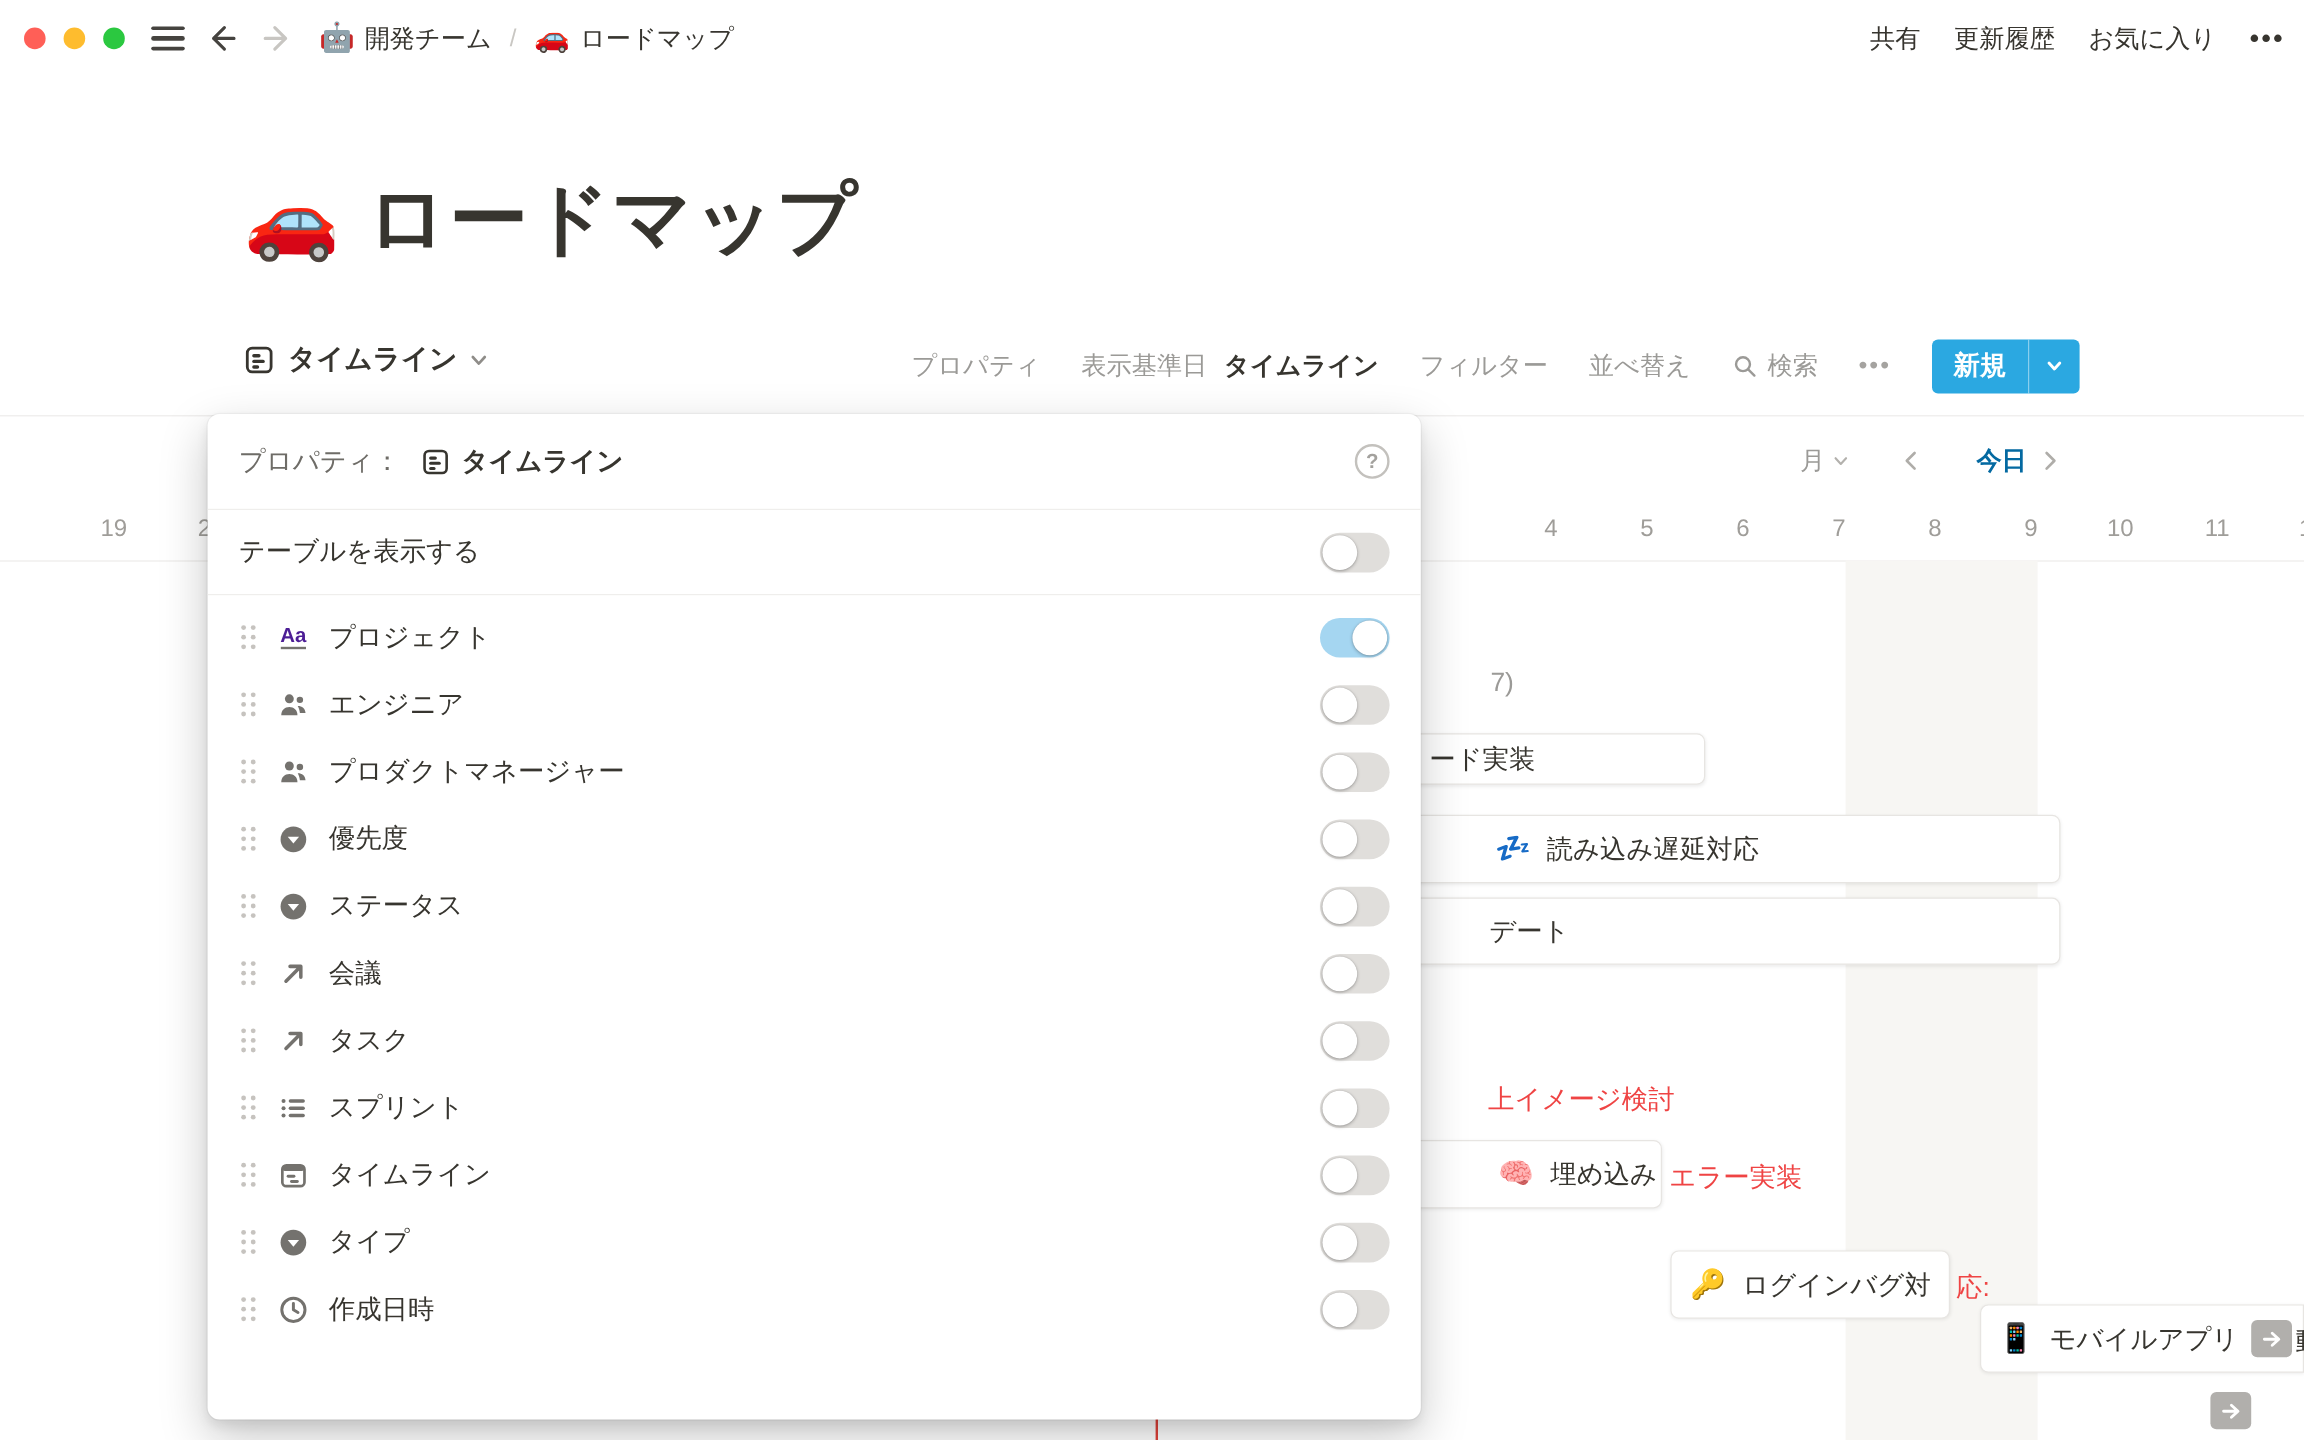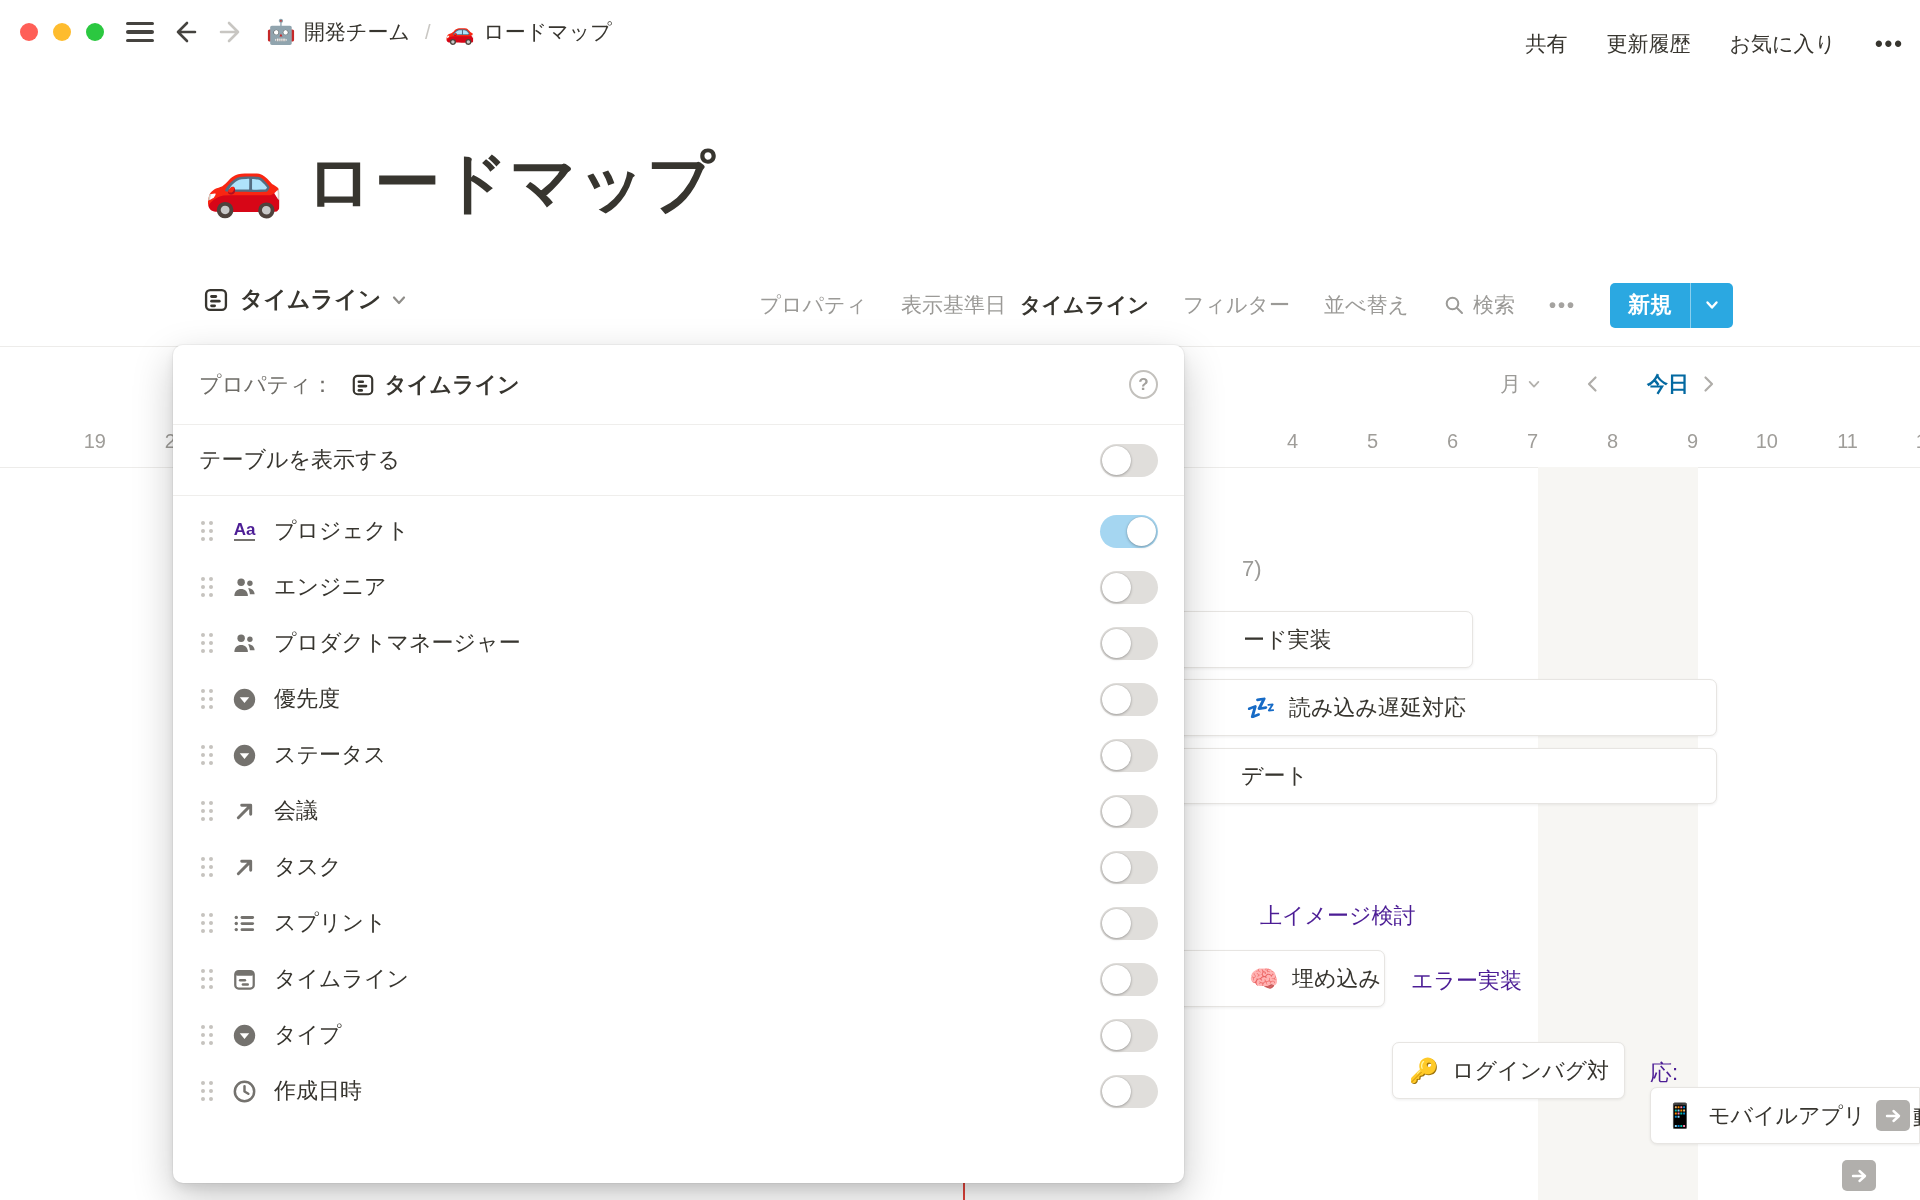--- a/index.html
+++ b/index.html
@@ -16,21 +16,21 @@
   .traffic { display:flex; gap:15px; margin-left:20px; }
   .light { width:18px; height:18px; border-radius:50%; }
   .l-red{background:#FF5F57;} .l-yellow{background:#FEBC2E;} .l-green{background:#2BC840;}
   .hamburger { margin-left:22px; width:28px; display:flex; flex-direction:column; gap:5px; cursor:pointer; }
   .hamburger span { display:block; height:3.2px; background:#45433F; border-radius:2px; }
   .navarrows { display:flex; gap:20px; margin-left:16px; align-items:center; }
   .breadcrumb { display:flex; align-items:center; margin-left:14px; font-size:21px; gap:9px; }
   .crumb { display:flex; align-items:center; gap:8px; padding:3px 6px; border-radius:4px; cursor:pointer; }
   .crumb-emoji { font-size:24px; line-height:1; }
   .crumb-sep { color:#C9C7C3; font-size:20px; }
-  .topbar-actions { position:absolute; right:16px; top:12px; height:64px; display:flex; align-items:center; gap:39px; font-size:21px; }
+  .topbar-actions { position:absolute; right:16px; top:0; height:64px; display:flex; align-items:center; gap:28px; font-size:21px; }
   .topbar-actions .tb-item { cursor:pointer; }
   .tb-more { letter-spacing:2px; font-size:22px; font-weight:700; }
 
   
   .page-title-row { position:absolute; left:204px; top:138px; display:flex; align-items:center; gap:22px; }
   .page-emoji { font-size:64px; line-height:1; }
   .page-title { font-size:66px; font-weight:700; letter-spacing:1px; }
 
   
   .view-toolbar { position:absolute; left:0; top:278px; width:1920px; height:54px; }
@@ -58,21 +58,21 @@
   .dates-right { left:1218px; }
 
   
   .weekend-band { position:absolute; left:1538px; top:467px; width:160px; height:733px; background:#F7F6F3; }
   .today-line { position:absolute; left:963px; top:467px; width:2px; height:733px; background:#DF4139; }
   .group-frag { position:absolute; left:1242px; top:556px; font-size:22px; color:#9B9A97; }
   .tl-card { position:absolute; background:#fff; border:1px solid #E7E5E2; border-radius:7px;
     box-shadow:0 1px 3px rgba(0,0,0,0.07); display:flex; align-items:center;
     font-size:22px; font-weight:500; color:#37352F; white-space:nowrap; overflow:hidden; cursor:pointer; }
   .tl-card .card-emoji { font-size:24px; line-height:1; margin-right:13px; }
-  .ghost { position:absolute; font-size:22px; font-weight:500; color:#4c1d95; white-space:nowrap;margin-left:20px; }
+  .ghost { position:absolute; font-size:22px; font-weight:500; color:#ef4444; white-space:nowrap; }
   .arrow-badge { position:absolute; width:34px; height:31px; background:#B1AFAC; border-radius:5px;
     display:flex; align-items:center; justify-content:center; cursor:pointer; }
   .card-after { position:absolute; font-size:22px; font-weight:500; color:#37352F; white-space:nowrap; }
 
   
   .popup { position:absolute; left:173px; top:345px; width:1011px; height:838px; background:#fff;
     border-radius:10px; overflow:hidden; z-index:20;
     box-shadow:0 0 0 1px rgba(15,15,15,0.04), 0 5px 10px rgba(15,15,15,0.08), 0 15px 40px rgba(15,15,15,0.22); }
   .popup-header { height:80px; display:flex; align-items:center; padding:0 26px; border-bottom:1px solid #EFEEEC; }
   .ph-label { color:#6E6C67; font-size:22px; margin-right:16px; }
@@ -227,21 +227,21 @@
       <span class="date-cell">10</span>
       <span class="date-cell">11</span>
       <span class="date-cell">12</span>
   </div>
   <div class="rule" style="top:467px; background:#EDECEA;"></div>
 
   <div class="weekend-band"></div>
   <div class="today-line"></div>
   <div class="group-frag">7)</div>
 
-  <div class="tl-card" style="left:1150px; top:611px; width:323px; height:57px; padding-left:92px;">
+  <div class="tl-card" style="left:1098px; top:611px; width:323px; height:43px; padding-left:92px;">
     <span>ード実装</span>
   </div>
 
   <div class="tl-card" style="left:1150px; top:679px; width:567px; height:57px; padding-left:95px;">
     <span class="card-emoji">💤</span>
     <span>読み込み遅延対応</span>
   </div>
 
   <div class="tl-card" style="left:1150px; top:748px; width:567px; height:56px; padding-left:90px;">
     <span>デート</span>

